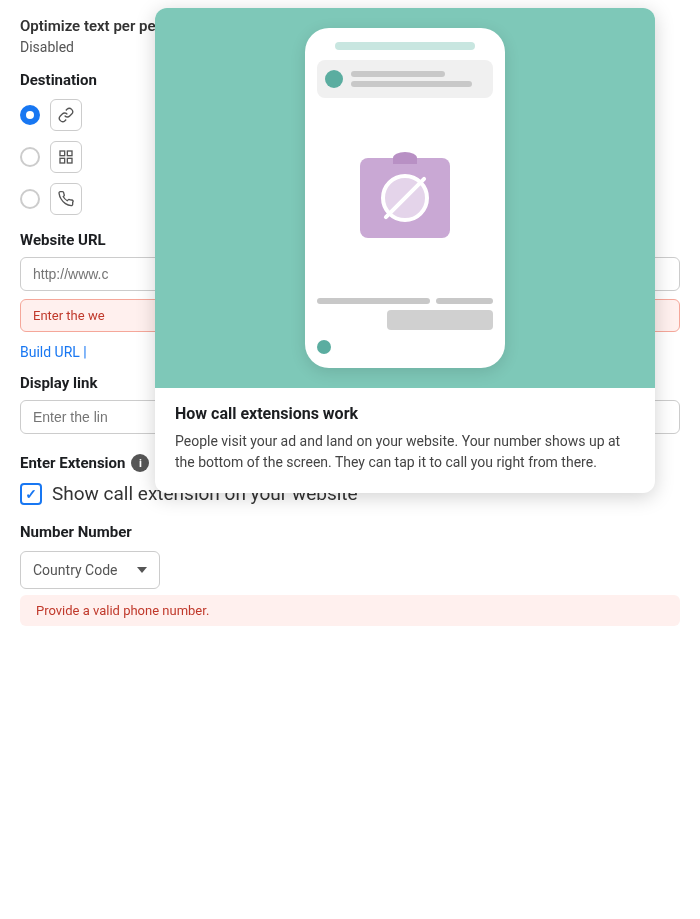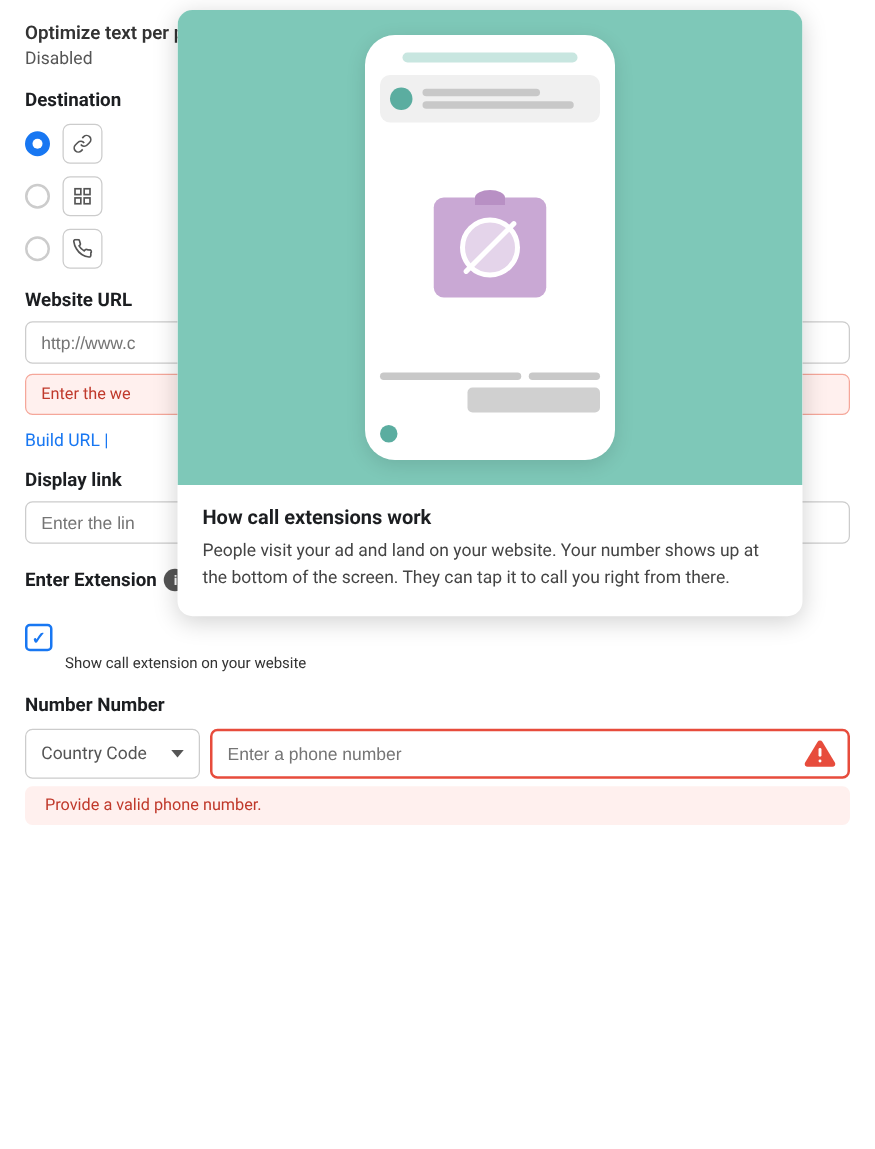--- a/index.html
+++ b/index.html
@@ -183,23 +183,22 @@
       cursor: pointer;
     }
 
     .checkbox-box .checkmark {
       color: #1877f2;
       font-size: 14px;
       font-weight: 700;
     }
 
     .checkbox-label {
-      font-size: 12px;
+      font-size: 19px;
       color: #333;
-      margin-top: 40px;
     }
 
     
     .phone-number-label {
       font-size: 15px;
       font-weight: 700;
       color: #1c1e21;
       margin-bottom: 10px;
     }
 
@@ -257,21 +256,21 @@
       padding: 8px 16px;
       font-size: 13px;
       color: #c0392b;
       margin-top: 4px;
     }
 
     
     .tooltip-overlay {
       position: absolute;
       top: 8px;
-      left: 142px;
+      left: 155px;
       width: 500px;
       background: #fff;
       border-radius: 12px;
       box-shadow: 0 4px 20px rgba(0,0,0,0.18);
       z-index: 100;
       overflow: hidden;
     }
 
     .tooltip-image {
       width: 100%;
@@ -530,28 +529,20 @@
 
   
   <div class="phone-number-label">Number Number</div>
 
   <div class="phone-row">
     <div class="country-code-select">
       <span>Country Code</span>
       <span class="chevron-down"></span>
     </div>
 
-    <div class="phone-input-wrapper">
-      <input class="phone-input" type="tel" placeholder="Enter a phone number" style="">
-      <svg class="warning-icon" viewBox="0 0 24 24">
-        <path d="M10.29 3.86L1.82 18a2 2 0 0 0 1.71 3h16.94a2 2 0 0 0 1.71-3L13.71 3.86a2 2 0 0 0-3.42 0z" fill="#e74c3c"></path>
-        <line x1="12" y1="9" x2="12" y2="13" stroke="#fff" stroke-width="2" stroke-linecap="round"></line>
-        <line x1="12" y1="17" x2="12.01" y2="17" stroke="#fff" stroke-width="2" stroke-linecap="round"></line>
-      </svg>
-    </div>
   </div>
 
   <div class="phone-error-box">Provide a valid phone number.</div>
 
   
   <div class="tooltip-overlay">
     <div class="tooltip-image">
 
       <div class="phone-illustration">
         <div class="phone-top-bar"></div>

